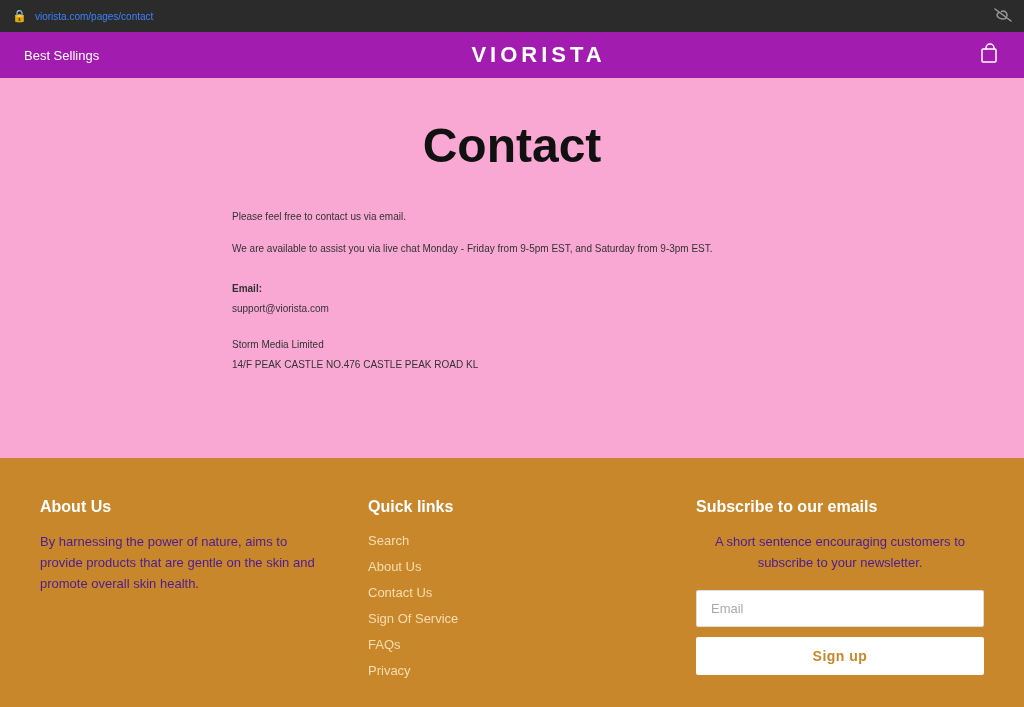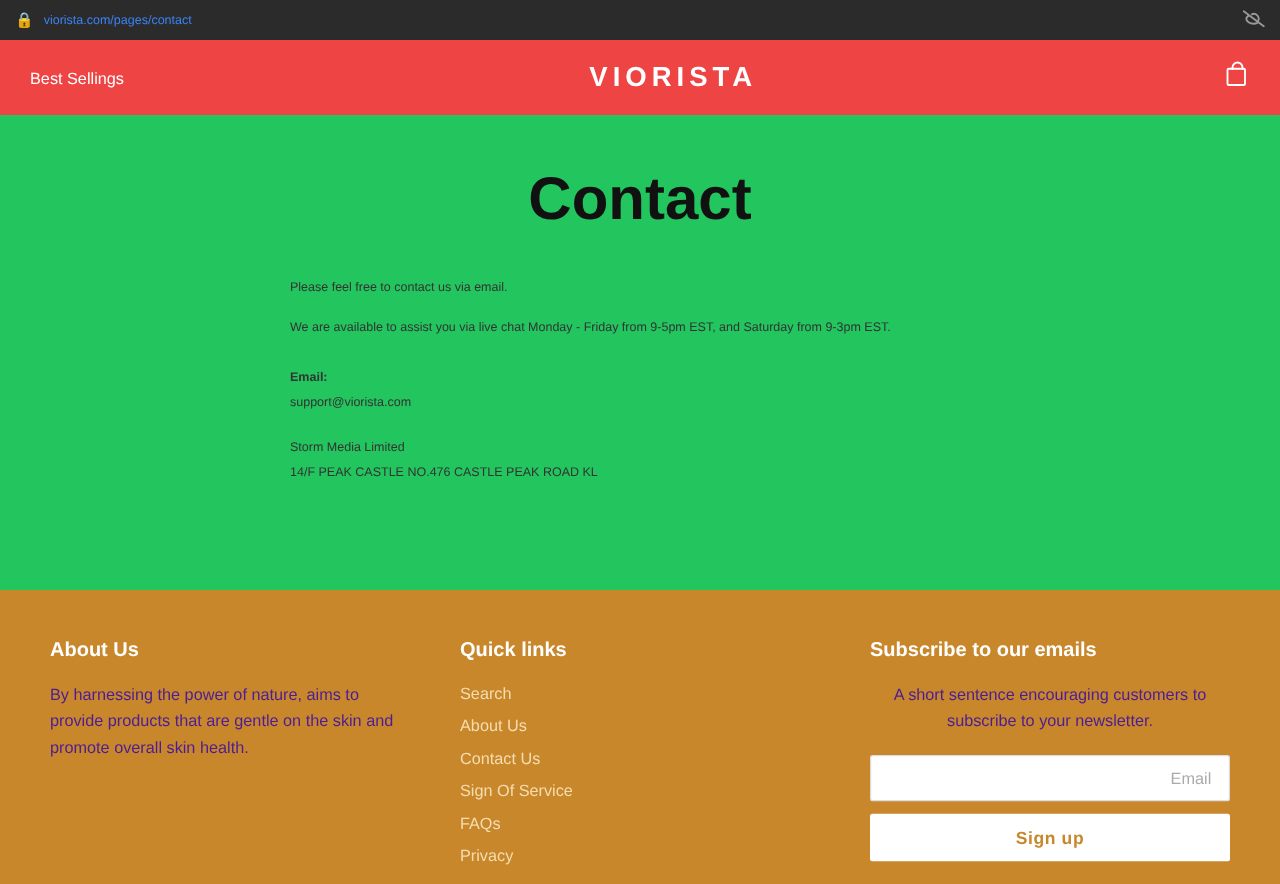--- a/index.html
+++ b/index.html
@@ -23,34 +23,34 @@
       font-size: 10px;
       flex: 1;
     }
     .browser-eye {
       color: #aaa;
       font-size: 14px;
     }
 
     
     .nav {
-      background: #ef4444;
-      height: 60px;
+      background: #a21caf;
+      height: 46px;
       display: flex;
       align-items: center;
       justify-content: space-between;
       padding: 0 24px;
     }
     .nav-left { color: #fff; font-size: 13px; font-weight: 500; }
     .nav-logo { color: #fff; font-size: 22px; font-weight: 700; letter-spacing: 4px; }
     .nav-right { color: #fff; font-size: 20px; }
 
     
     .main-content {
-      background: #22c55e;
+      background: #f9a8d4;
       padding: 40px 60px 60px 60px;
       min-height: 380px;
     }
     .page-title {
       font-size: 48px;
       font-weight: 800;
       text-align: center;
       margin-bottom: 36px;
       color: #111;
     }
@@ -122,21 +122,20 @@
     }
     .email-input-wrap input {
       width: 100%;
       padding: 10px 14px;
       border: 1px solid #ddd;
       border-radius: 2px;
       font-size: 13px;
       outline: none;
       background: #fff;
       color: #1d4ed8;
-      text-align: right;
     }
     .email-input-wrap input::placeholder {
       color: #aaa;
     }
     .signup-btn {
       width: 100%;
       padding: 11px;
       background: #fff;
       color: #c8872a;
       font-size: 14px;

